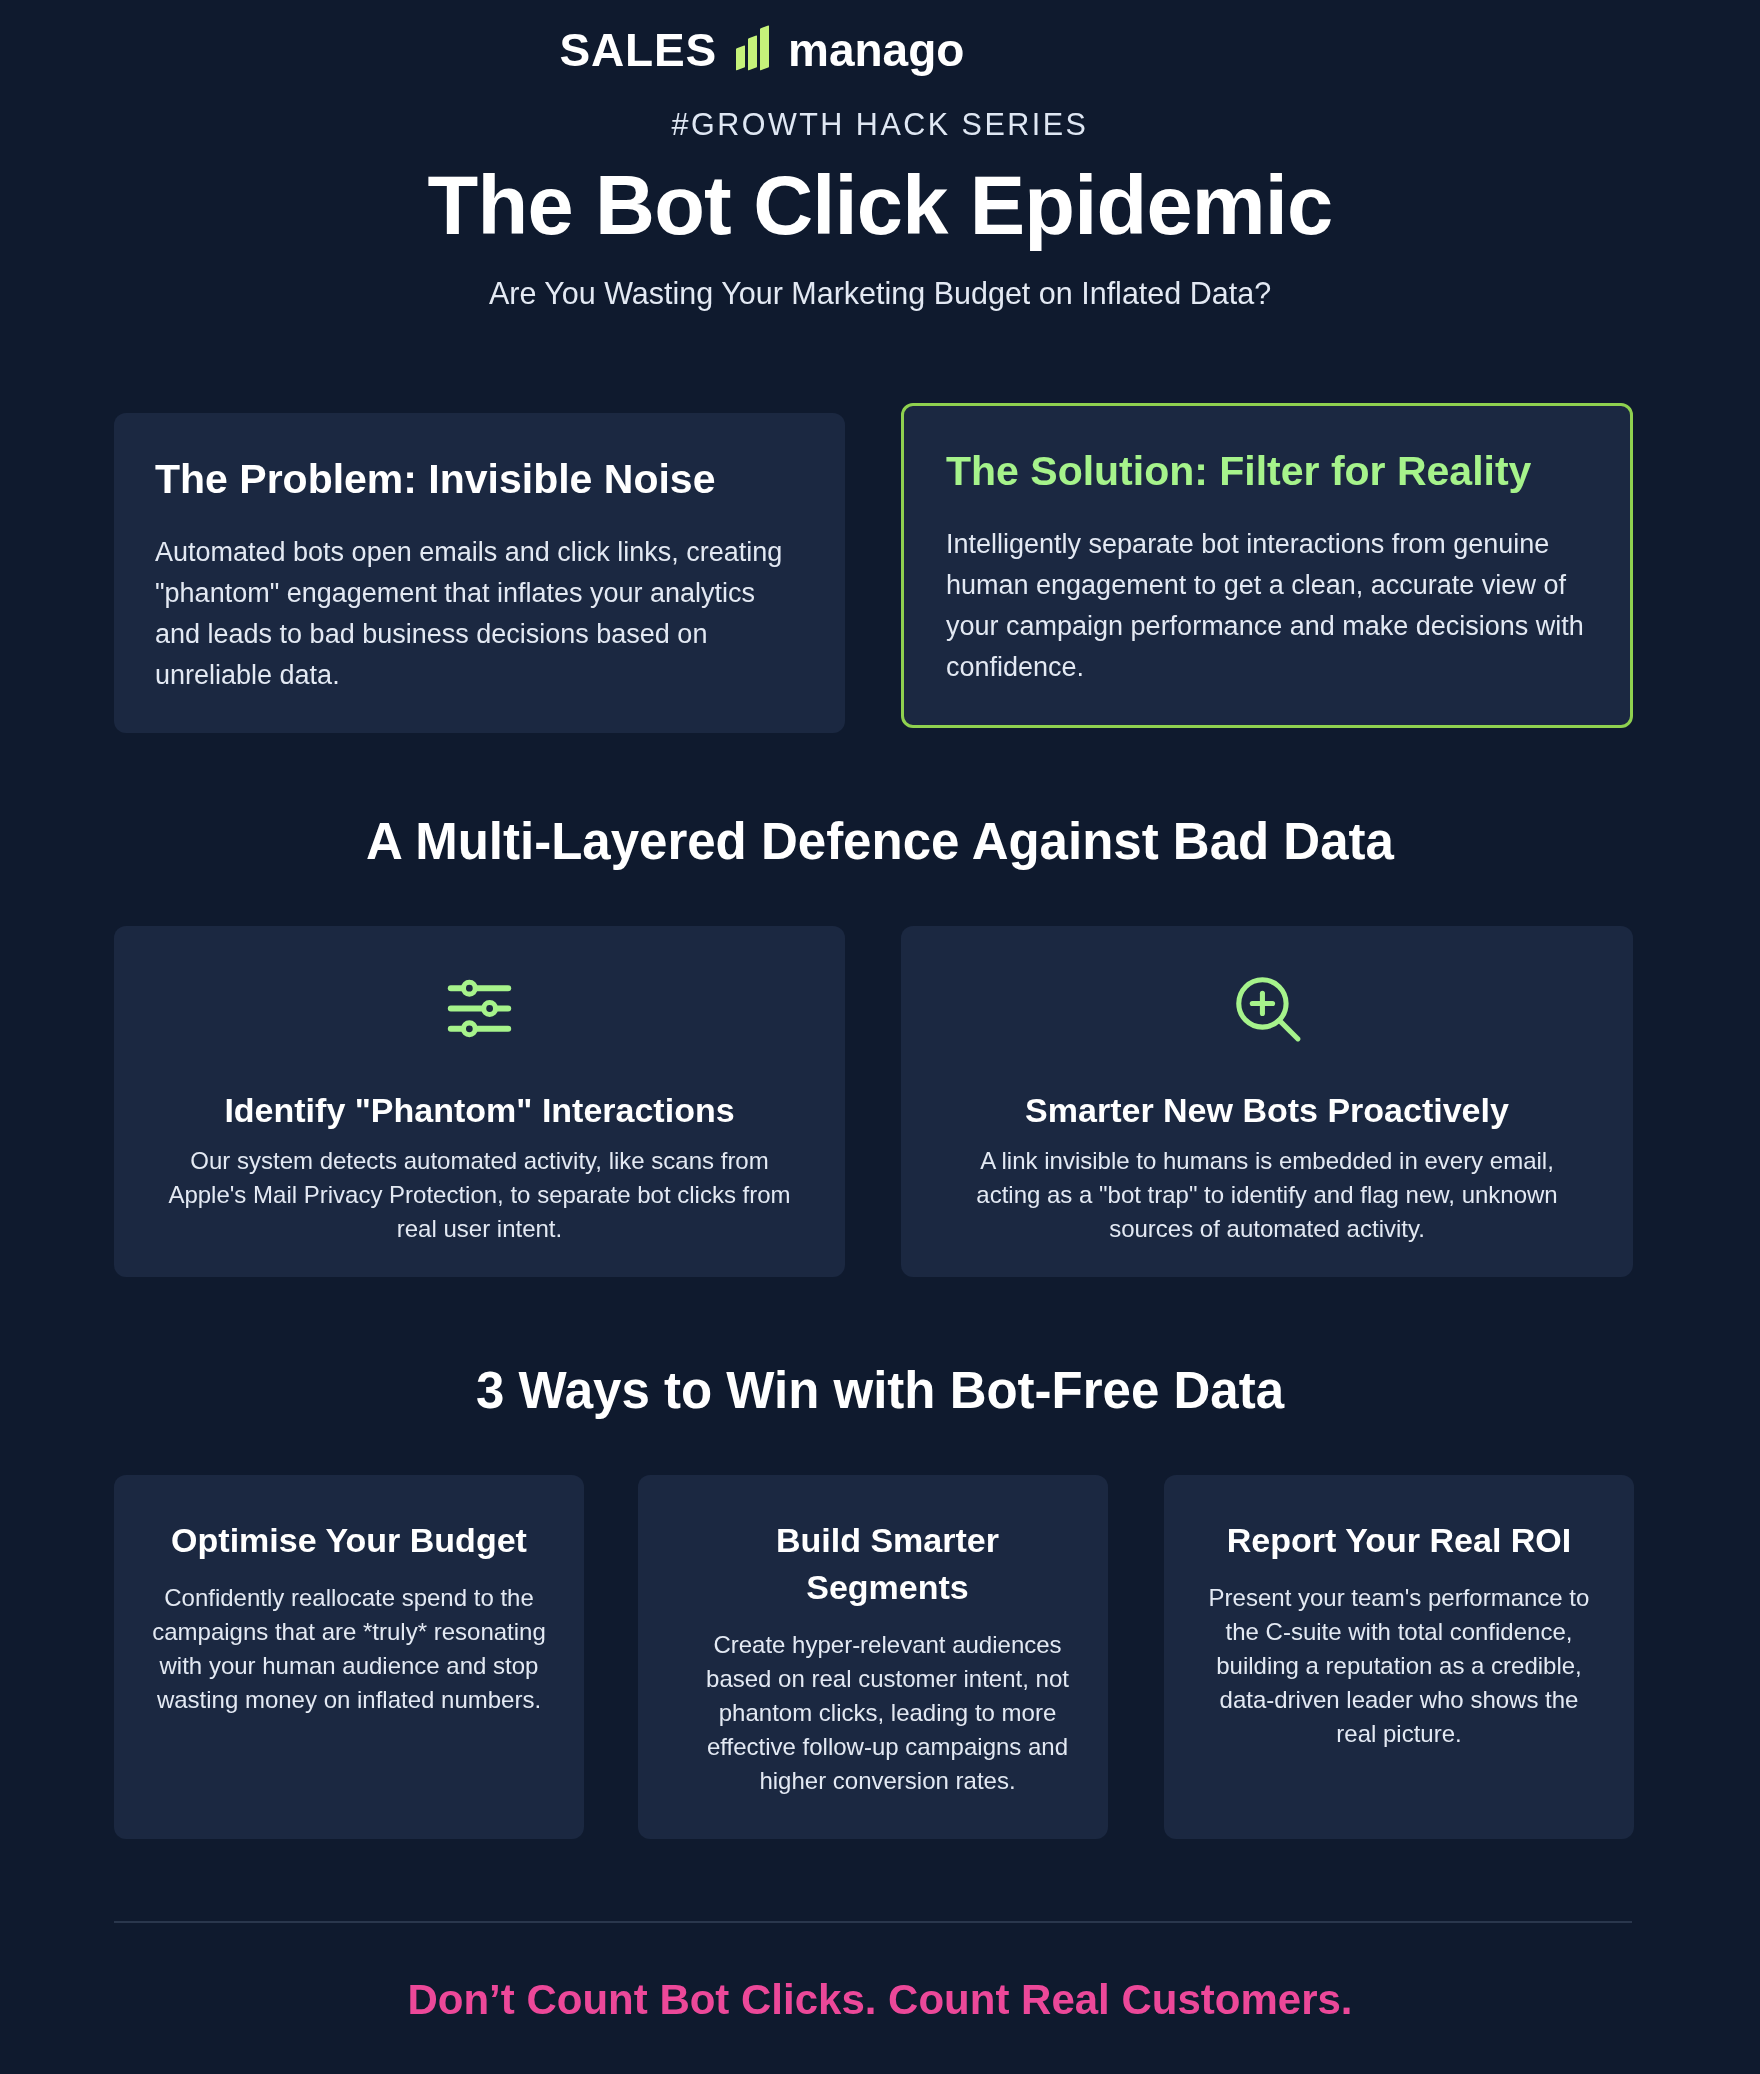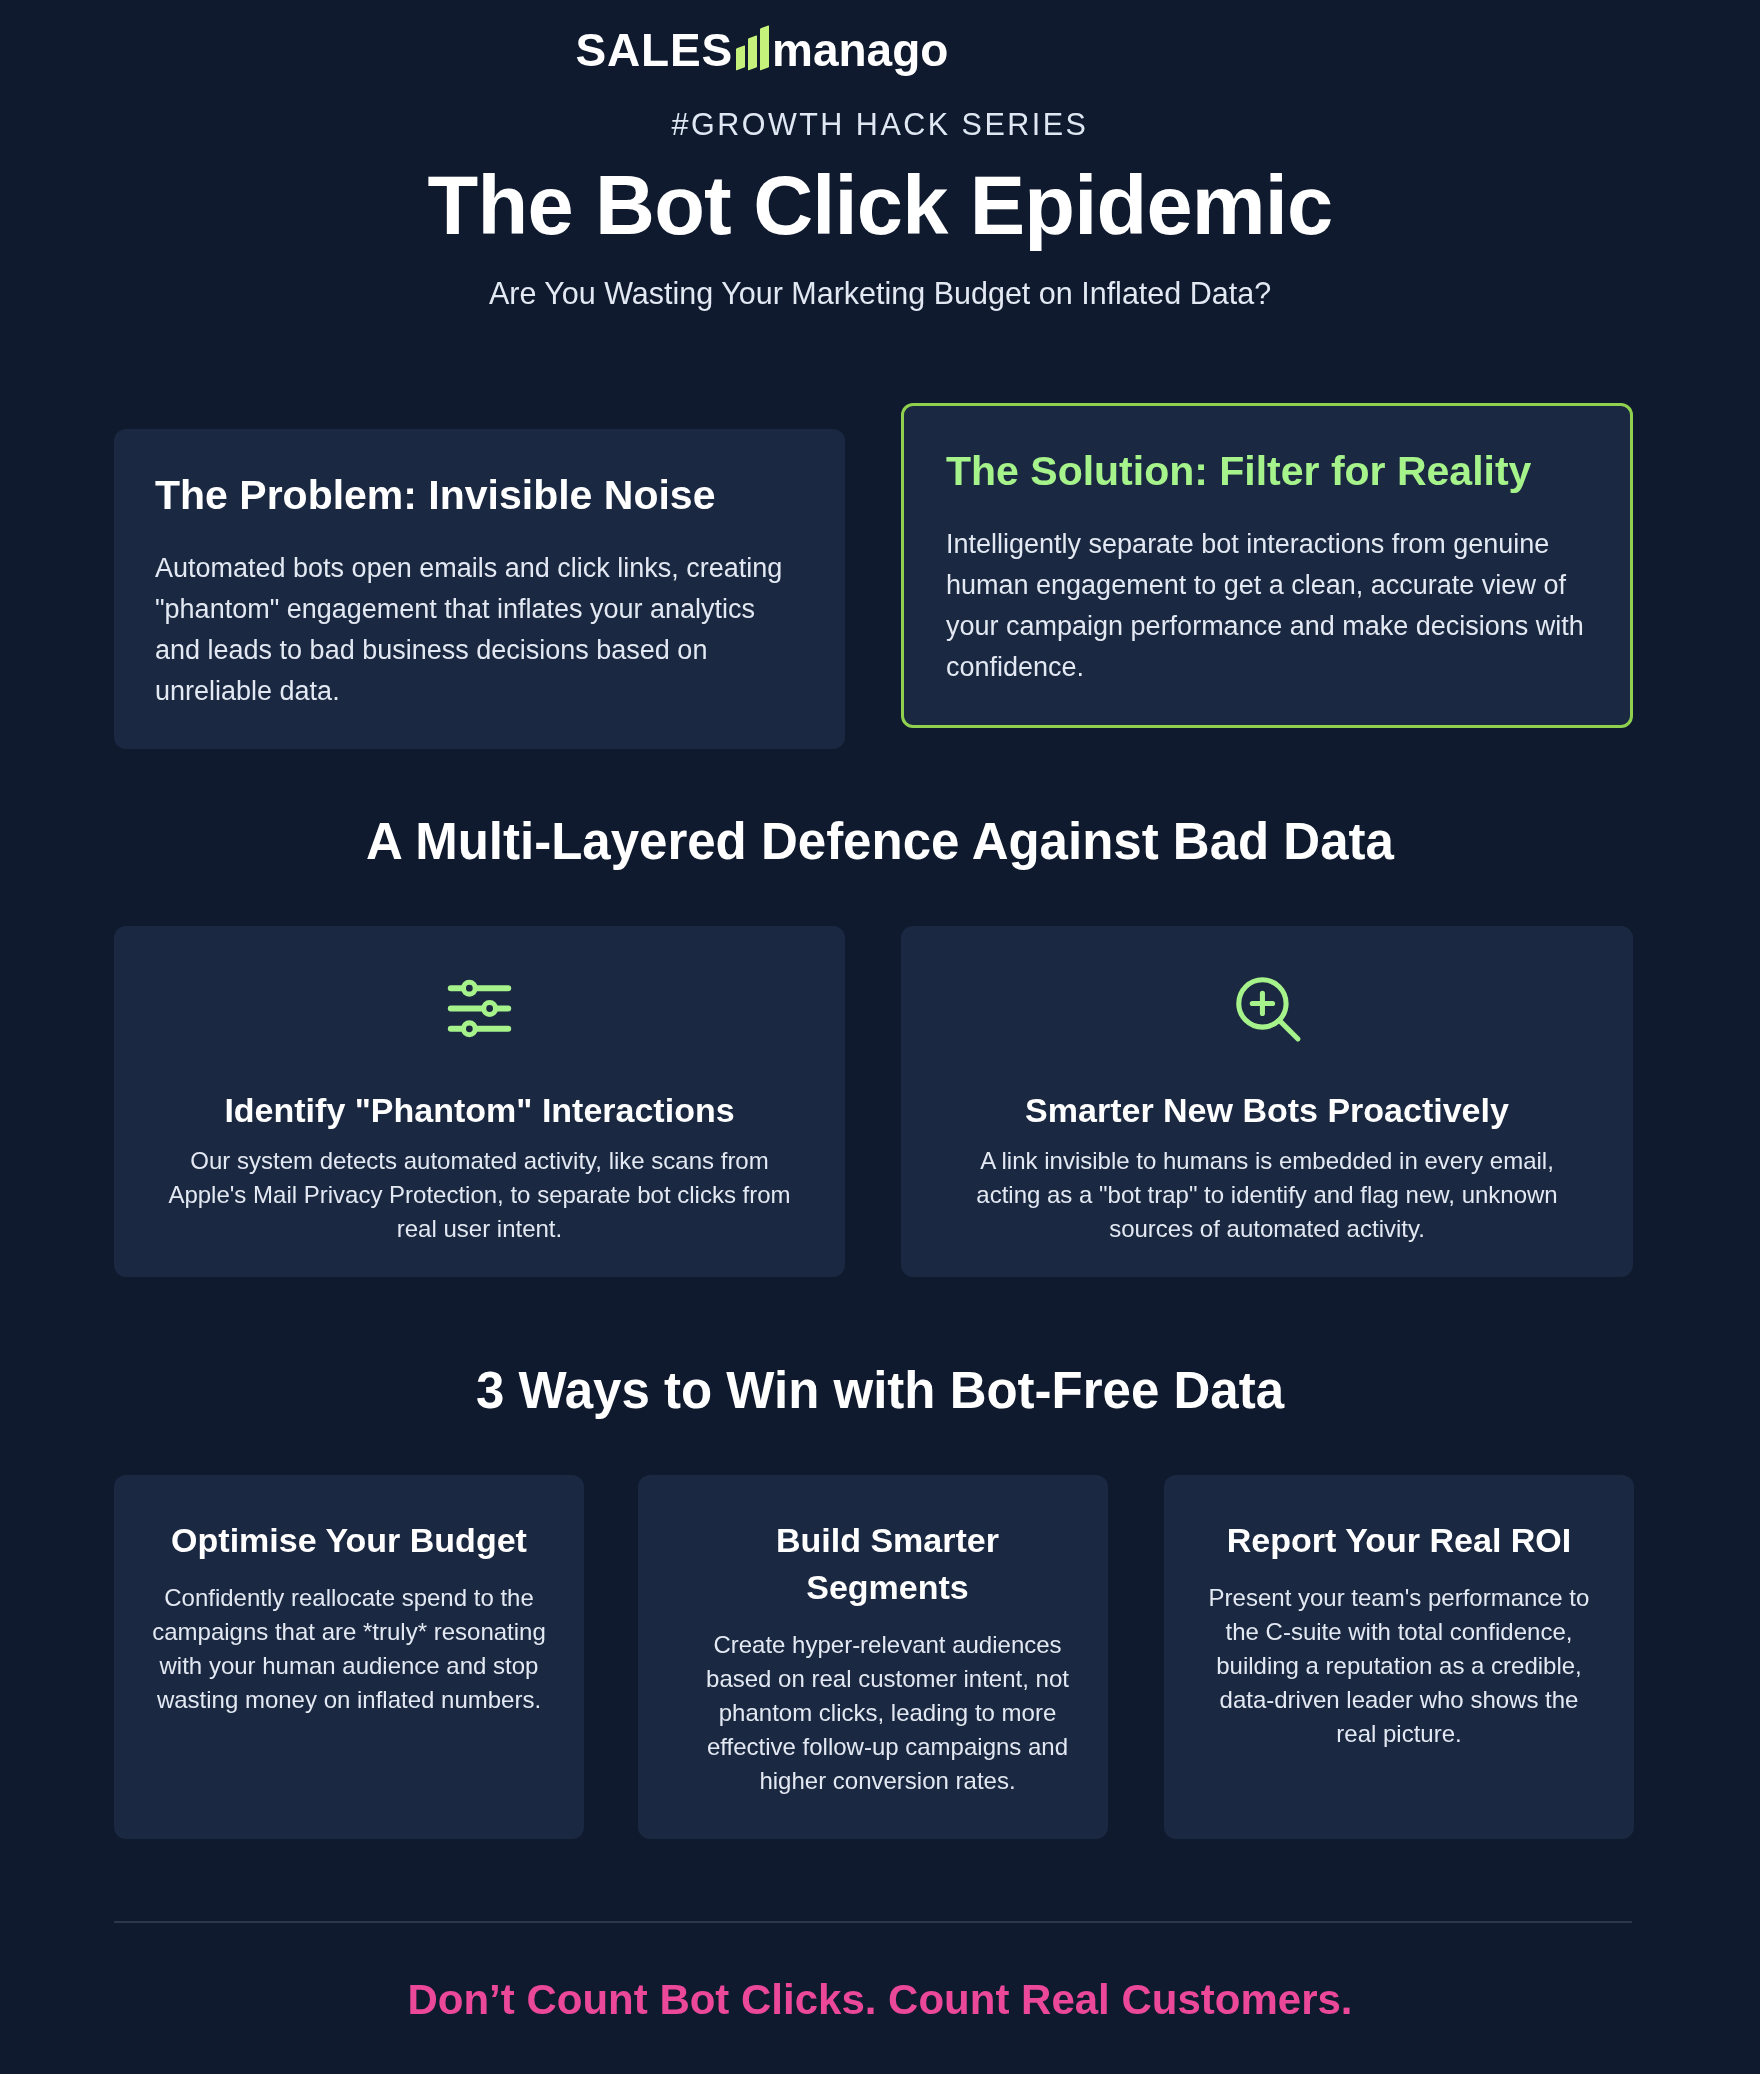--- a/index.html
+++ b/index.html
@@ -12,20 +12,21 @@
     overflow: hidden;
   }
   .abs { position: absolute; }
   .center { left: 0; width: 1760px; text-align: center; }
 
   
   .logo {
     position: absolute; top: 20.3px; left: 0; width: 1524px;
     display: flex; justify-content: center; align-items: flex-end;
     height: 54px;
+    gap: 16px;
   }
   .logo .sales { font-size: 46px; font-weight: 700; letter-spacing: 0.8px; color: #fff; line-height: 47px; }
   .logo .bars { display: flex; align-items: flex-end; gap: 3.4px; margin: 0 3.4px 5.1px 3.4px; height: 47px; }
   .logo .bar { width: 8.5px; background: #c5f27a; transform: skewY(-20deg); border-radius: 0.8px; }
   .logo .manago { font-size: 46px; font-weight: 700; color: #fff; line-height: 47px; }
 
   .kicker { top: 107px; font-size: 30.5px; font-weight: 400; letter-spacing: 2.5px; color: #dfe7f3; }
   .title { top: 158px; font-size: 83px; font-weight: 700; color: #ffffff; letter-spacing: -0.8px; }
   .subtitle { top: 276px; font-size: 30.5px; color: #e3e9f3; }
 
@@ -67,21 +68,21 @@
     <span class="bar" style="height:32px"></span>
     <span class="bar" style="height:42px"></span>
   </span>
   <span class="manago">manago</span>
 </div>
 
 <div class="abs center kicker">#GROWTH HACK SERIES</div>
 <div class="abs center title">The Bot Click Epidemic</div>
 <div class="abs center subtitle">Are You Wasting Your Marketing Budget on Inflated Data?</div>
 
-<div class="card pcard" style="left:114px; top:429px; width:731px; height:320px;">
+<div class="card pcard" style="left:114px; top:413px; width:731px; height:320px;">
   <h2>The Problem: Invisible Noise</h2>
   <p>Automated bots open emails and click links, creating "phantom" engagement that inflates your analytics and leads to bad business decisions based on unreliable data.</p>
 </div>
 <div class="card pcard highlight" style="left:901px; top:403px; width:732px; height:325px; padding:40px 41px 40px 42px;">
   <h2 class="green">The Solution: Filter for Reality</h2>
   <p>Intelligently separate bot interactions from genuine human engagement to get a clean, accurate view of your campaign performance and make decisions with confidence.</p>
 </div>
 
 <div class="abs center sec-head" style="top:812px;">A Multi-Layered Defence Against Bad Data</div>
 

